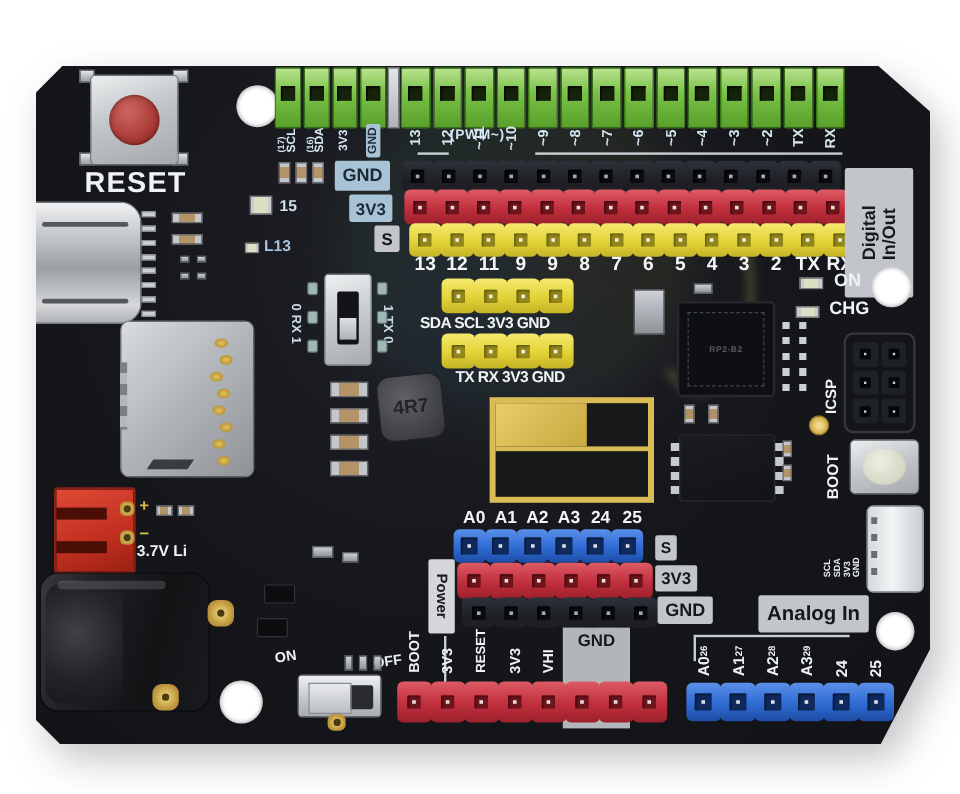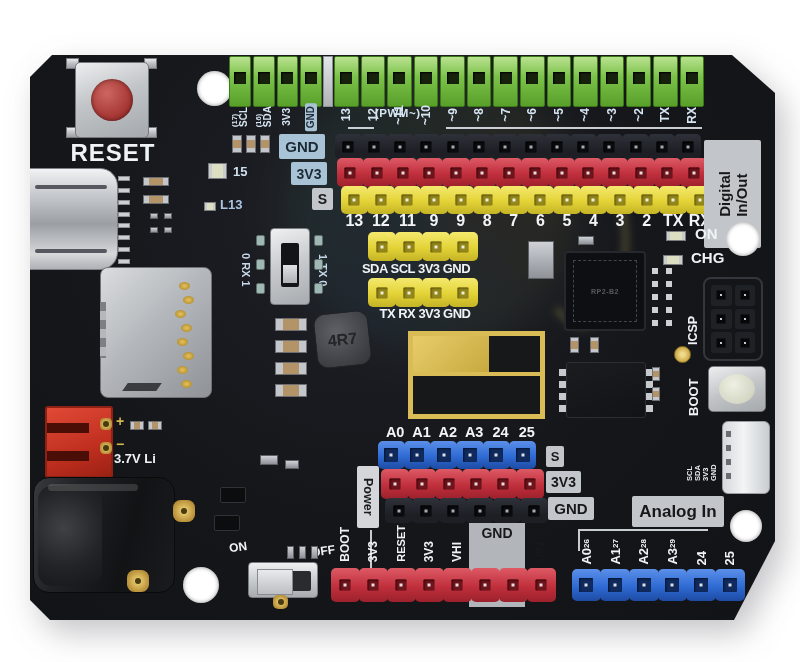--- a/index.html
+++ b/index.html
@@ -443,21 +443,21 @@
   <div class="tpad" style="left:284px;top:204px;"></div>
   <div class="tpad" style="left:284px;top:228px;"></div>
 
   <div class="abs pinrow row-yellow" style="left:338px;top:177px;width:109px;height:29px;">
 
   <div class="pc"></div>
           <div class="pc"></div>
           <div class="pc"></div>
           <div class="pc"></div>
         </div>
-  <div class="abs txt" style="left:328px;top:206px;width:116px;font-size:13px;text-align:center;letter-spacing:-0.5px;">SDA SCL 3V3 GND</div>
+  <div class="abs txt" style="left:316px;top:206px;width:116px;font-size:13px;text-align:center;letter-spacing:-0.5px;">SDA SCL 3V3 GND</div>
   <div class="abs pinrow row-yellow" style="left:338px;top:223px;width:109px;height:29px;">
 
   <div class="pc"></div>
           <div class="pc"></div>
           <div class="pc"></div>
           <div class="pc"></div>
         </div>
   <div class="abs txt" style="left:333px;top:251px;width:124px;font-size:13px;text-align:center;letter-spacing:-0.5px;">TX RX 3V3 GND</div>
 
   <div class="ind">

